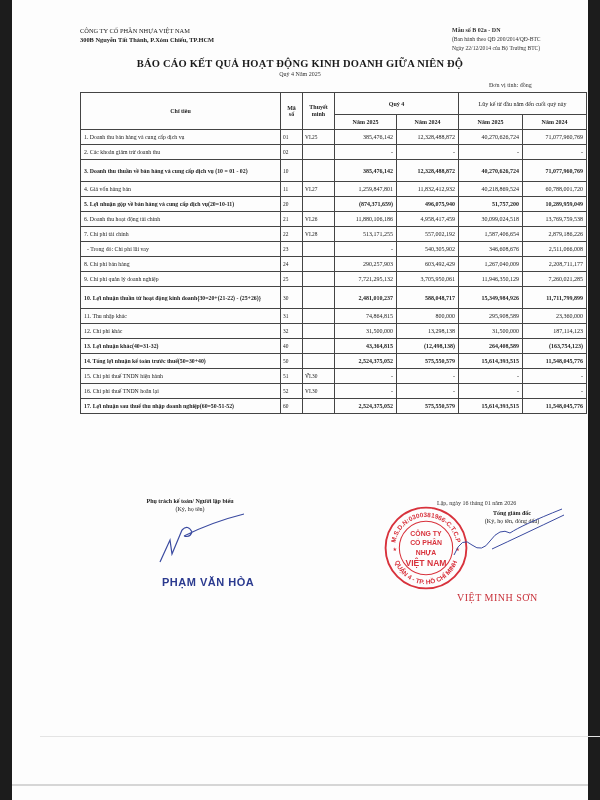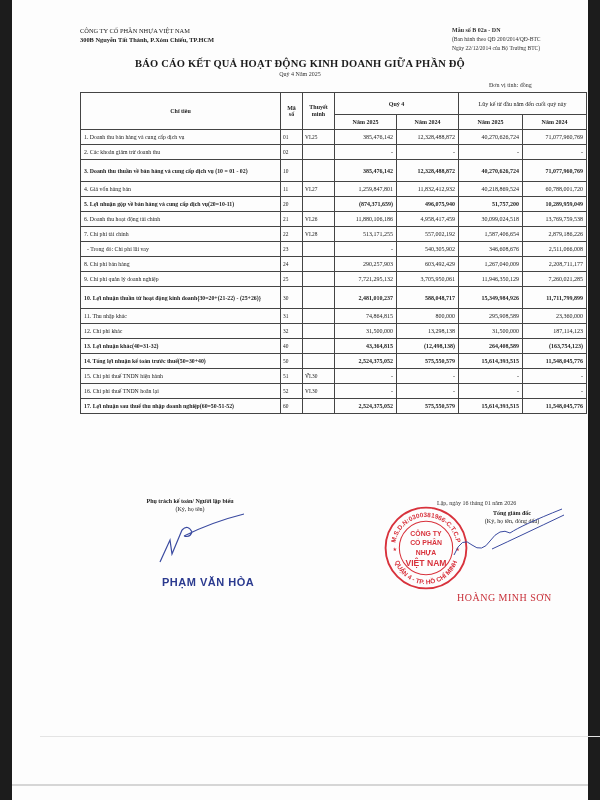--- a/index.html
+++ b/index.html
@@ -44,21 +44,21 @@
     <div class="co">CÔNG TY CỔ PHẦN NHỰA VIỆT NAM</div>
     <div class="addr">300B Nguyễn Tất Thành, P.Xóm Chiếu, TP.HCM</div>
   </div>
 
   <div class="hdr-right">
     <div class="form">Mẫu số B 02a - DN</div>
     <div>(Ban hành theo QĐ 200/2014/QĐ-BTC</div>
     <div>Ngày 22/12/2014 của Bộ Trưởng BTC)</div>
   </div>
 
-  <div class="title">BÁO CÁO KẾT QUẢ HOẠT ĐỘNG KINH DOANH GIỮA PHẦN ĐỘ</div>
+  <div class="title">BÁO CÁO KẾT QUẢ HOẠT ĐỘNG KINH DOANH GIỮA NIÊN ĐỘ</div>
   <div class="subtitle">Quý 4 Năm 2025</div>
   <div class="unit">Đơn vị tính:  đồng</div>
 
   <table class="rpt">
     <colgroup>
       <col style="width:200px">
         <col style="width:22px">
         <col style="width:32px">
       <col style="width:62px">
         <col style="width:62px">
@@ -284,17 +284,17 @@
     <text x="50" y="58" font-size="8" text-anchor="middle" fill="#d8323c" font-family="Liberation Sans, sans-serif" font-weight="bold">NHỰA</text>
     <text x="50" y="71" font-size="10" text-anchor="middle" fill="#d8323c" font-family="Liberation Sans, sans-serif" font-weight="bold">VIỆT NAM</text>
     <text x="11" y="54" font-size="6" fill="#d8323c">★</text>
     <text x="84" y="54" font-size="6" fill="#d8323c">★</text>
   </svg>
 
   <svg class="sig-right" viewBox="0 0 120 60">
     <path d="M2 50 Q10 30 20 40 Q30 48 38 36 Q48 22 58 28 Q70 20 110 4 M40 44 Q70 30 112 10" fill="none" stroke="#3a4aa0" stroke-width="1"></path>
   </svg>
 
-  <div class="name-right">HOÀNG MINH SƠN</div>
+  <div class="name-right">VIỆT MINH SƠN</div>
 
   <div class="foot-line"></div>
   <div class="foot-line2"></div>
 </div>
 
 </body></html>

